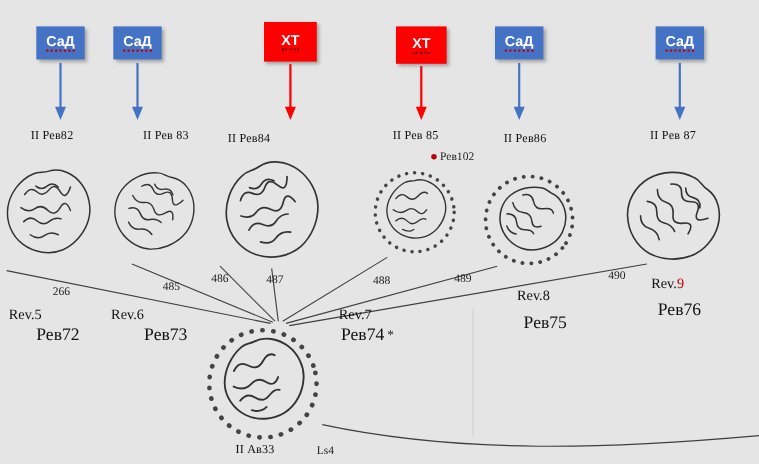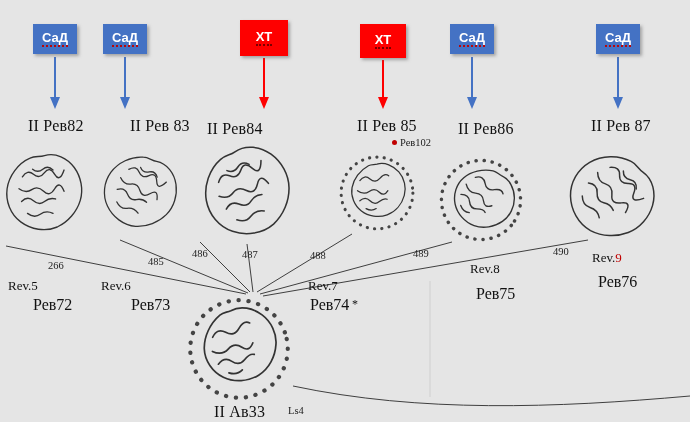--- a/index.html
+++ b/index.html
@@ -7,21 +7,21 @@
   body{font-family:"Liberation Serif",serif;color:#111}
   .canvas{position:relative;width:690px;height:422px;background:#e5e5e5;overflow:hidden}
   svg.underlay{position:absolute;left:0;top:0;z-index:0}
   svg.coin{position:absolute;z-index:1}
   .topbox{position:absolute;z-index:3;display:flex;align-items:center;justify-content:center;
           color:#fff;font-family:"Liberation Sans",sans-serif;font-weight:700;font-size:13px;
           box-shadow:2px 2px 3px rgba(110,110,110,.55)}
   .topbox .t{line-height:1;padding-bottom:1px;border-bottom:2px dotted rgba(190,0,0,.95)}
   .topbox.redbox .t{border-bottom-color:#7a0000}
   .arrow{position:absolute;z-index:2}
-  .lbl-die{position:absolute;z-index:3;font-size:16px;white-space:nowrap;letter-spacing:.2px}
+  .lbl-die{position:absolute;z-index:3;font-size:11px;white-space:nowrap;letter-spacing:.2px}
   .lbl-num{position:absolute;z-index:3;font-size:10.5px;color:#222}
   .lbl-rev{position:absolute;z-index:3;font-size:13px;white-space:nowrap}
   .lbl-sub{position:absolute;z-index:3;font-size:16px;white-space:nowrap}
   .note{position:absolute;z-index:3;font-size:10.5px;color:#222;display:flex;align-items:center;gap:3px;white-space:nowrap}
   .note .dot{width:5px;height:5px;border-radius:50%;background:#c00000}
   .red{color:#c00000}
   .star{font-size:12px}
 </style>
 </head>
 <body>
@@ -135,21 +135,21 @@
       <use href="#coinB" transform="rotate(40 50 50)"></use>
     </svg>
   <svg class="coin" style="left:565px;top:150px" width="92" height="94" viewBox="0 0 100 100">
       <use href="#coinA" transform="rotate(52 50 50)"></use>
     </svg>
 
   <div class="lbl-num" style="left:48px;top:260px">266</div>
   <div class="lbl-num" style="left:148px;top:256px">485</div>
   <div class="lbl-num" style="left:192px;top:248px">486</div>
   <div class="lbl-num" style="left:242px;top:249px">487</div>
-  <div class="lbl-num" style="left:310px;top:250px">488</div>
+  <div class="lbl-num" style="left:339px;top:250px">488</div>
   <div class="lbl-num" style="left:413px;top:248px">489</div>
   <div class="lbl-num" style="left:553px;top:246px">490</div>
 
   <div class="lbl-rev" style="left:8px;top:278px">Rev.5</div>
   <div class="lbl-sub" style="left:33px;top:296px">Рев72</div>
 
   <div class="lbl-rev" style="left:101px;top:278px">Rev.6</div>
   <div class="lbl-sub" style="left:131px;top:296px">Рев73</div>
 
   <div class="lbl-rev" style="left:308px;top:278px">Rev.7</div>

